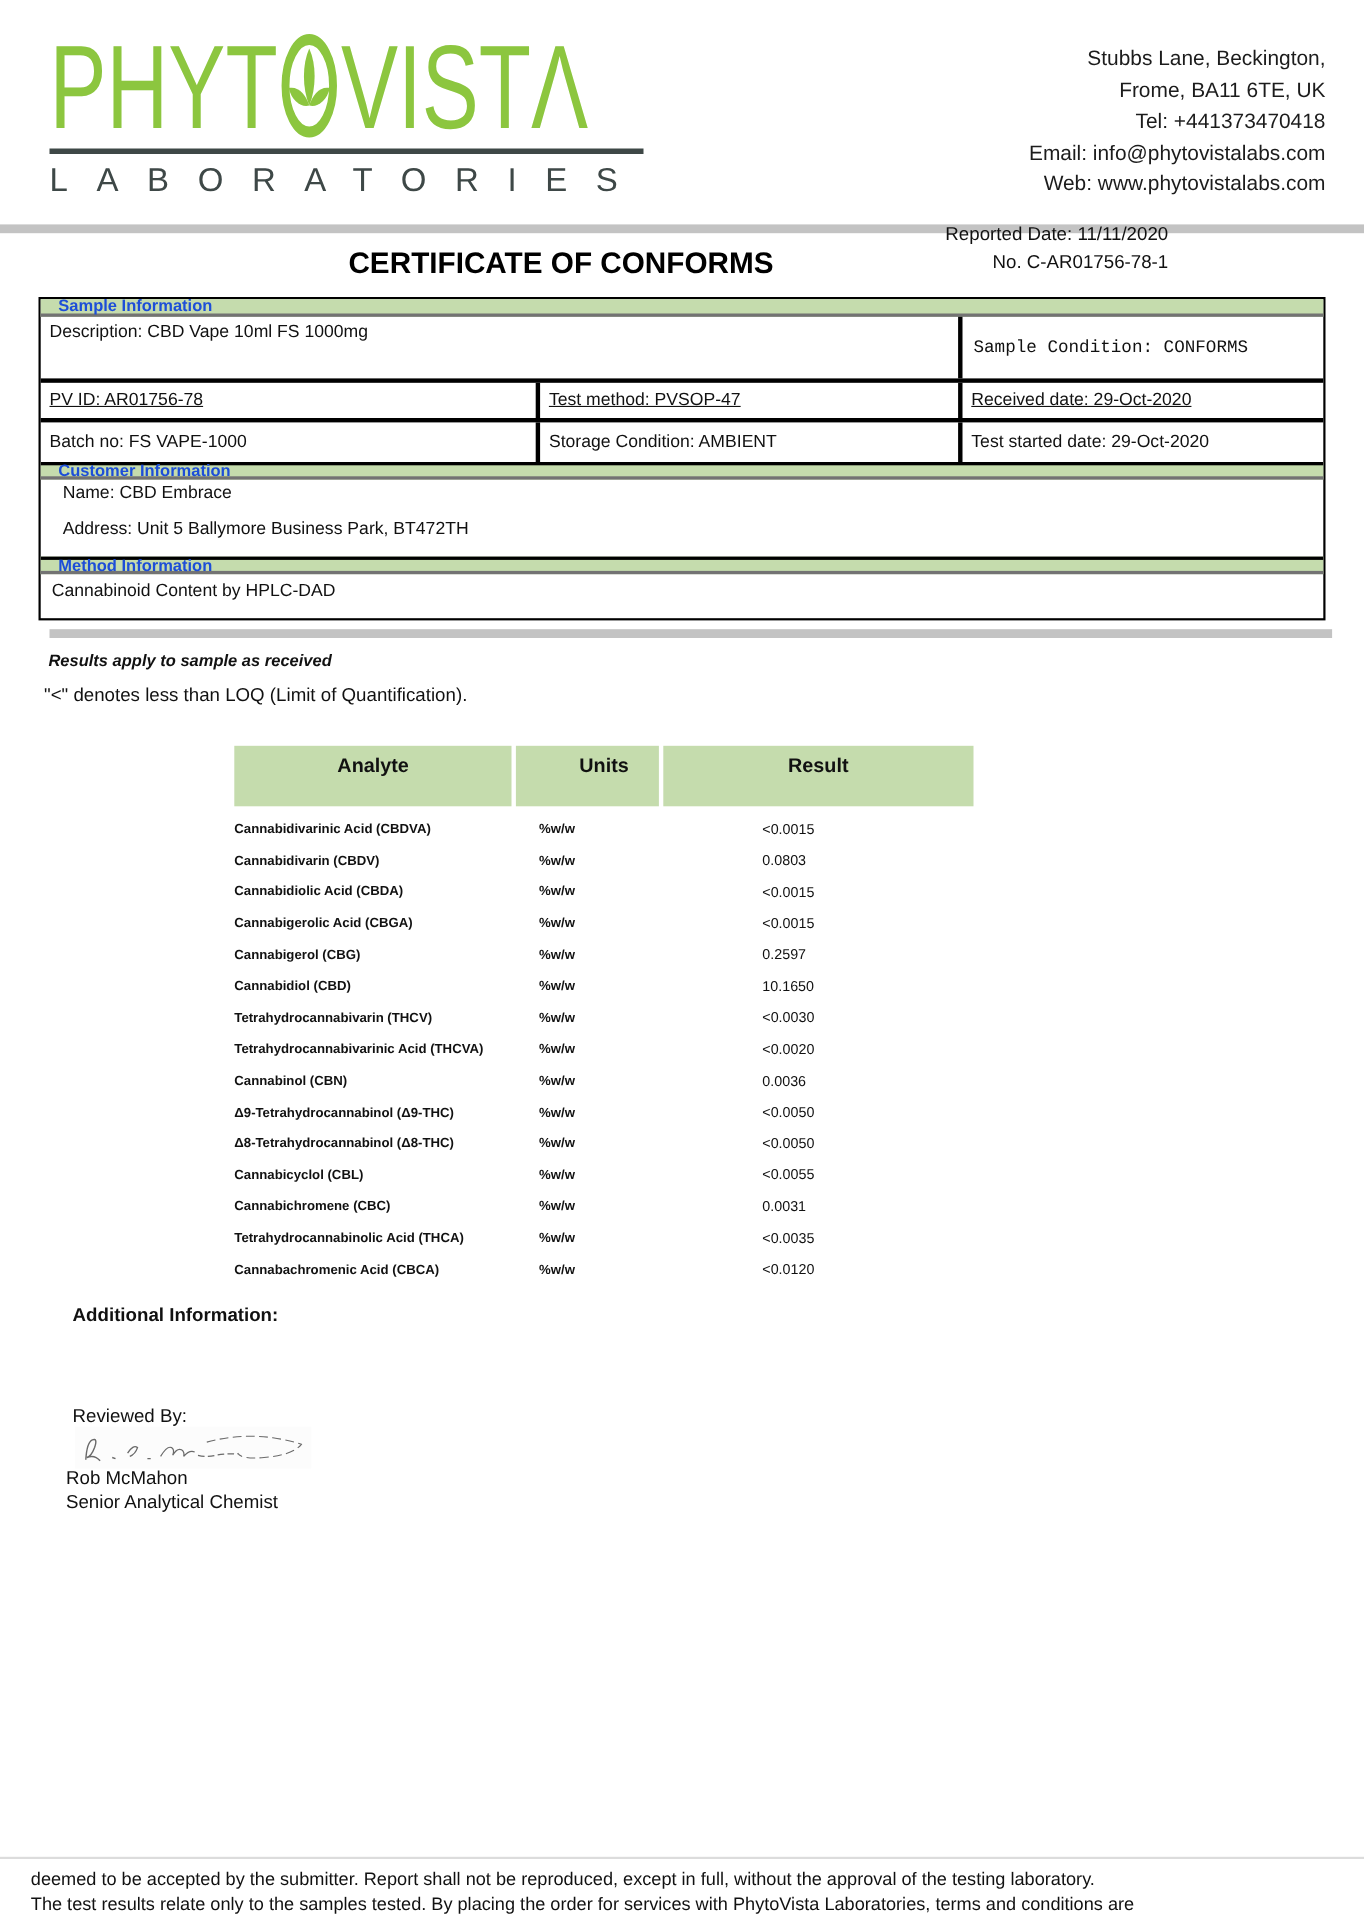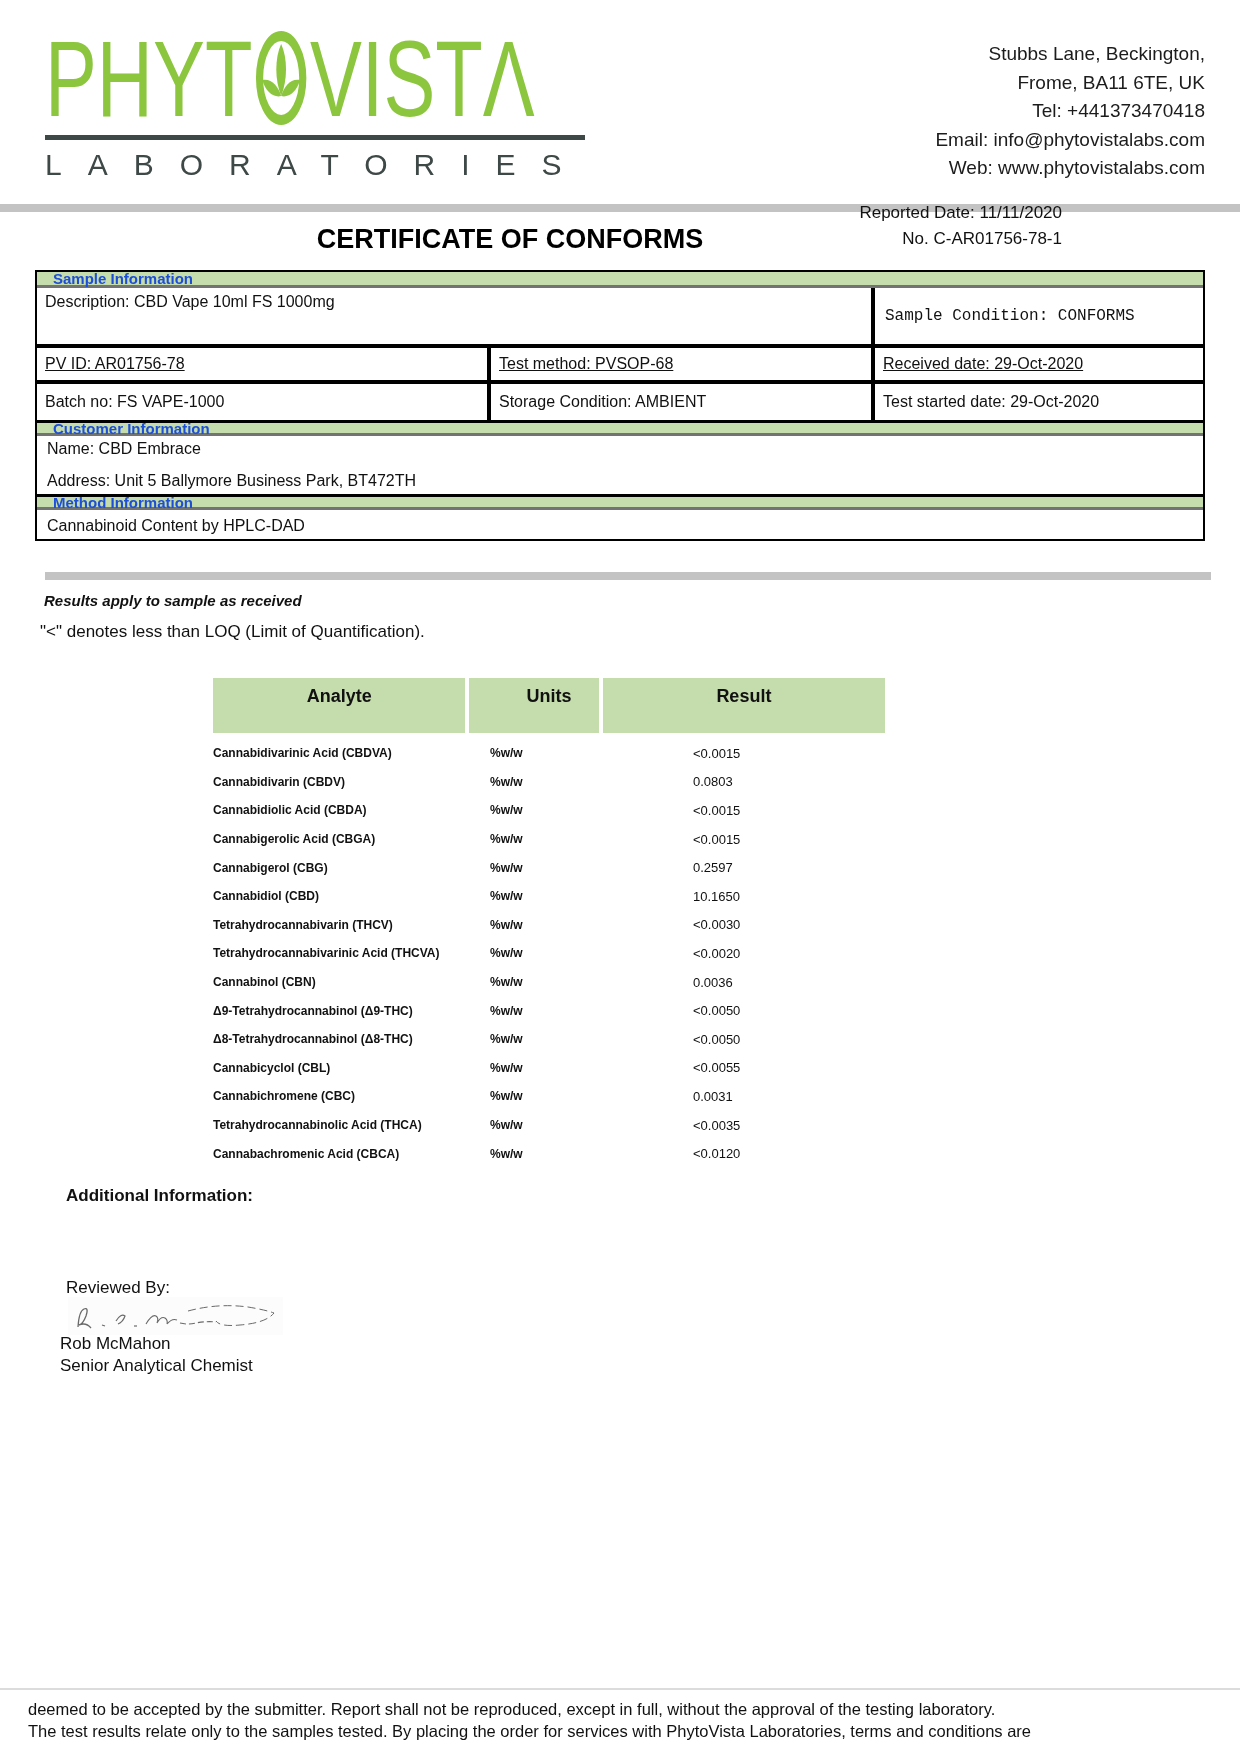--- a/index.html
+++ b/index.html
@@ -29,23 +29,23 @@
   .sec-bar.mid { border-top:3px solid #000; }
   .desc-row { display:flex; height:60px; border-bottom:4px solid #000; }
   .desc-cell { width:838px; border-right:4px solid #000; padding:5px 8px; font-size:16px; }
   .cond-cell { flex:1; display:flex; align-items:center; padding-left:10px; font-size:16px;font-family:Liberation Mono, monospace; }
   .grid-row { display:flex; height:36px; }
   .grid-row.rb { border-bottom:4px solid #000;text-decoration:underline; }
   .gc { display:flex; align-items:center; padding-left:8px; font-size:16px; }
   .gc1 { width:454px; border-right:4px solid #000; }
   .gc2 { width:384px; border-right:4px solid #000; }
   .gc3 { flex:1; }
-  .cust-content { height:58px; padding:4px 10px; font-size:16px; }
+  .cust-content { height:70px; padding:4px 20px; font-size:16px; }
   .cust-line2 { margin-top:14px; }
-  .method-content { height:29px; padding:7px 10px 0 10px; font-size:16px; }
+  .method-content { height:40px; padding:7px 10px 0 10px; font-size:16px; }
 
   .gray-bar-2 { position:absolute; left:45px; top:572px; width:1166px; height:8px; background:#c3c3c3; }
 
   
   .note1 { position:absolute; left:44px; top:592px; font-size:15px; font-weight:700; font-style:italic; }
   .note2 { position:absolute; left:40px; top:622px; font-size:17px; }
 
   
   .results-table { position:absolute; left:213px; top:678px; width:672px; }
   .thead { display:flex; gap:4px; }
@@ -108,21 +108,21 @@
   <div class="info-box">
     <div class="sec-bar">Sample Information</div>
 
     <div class="desc-row">
       <div class="desc-cell">Description: CBD Vape 10ml FS 1000mg</div>
       <div class="cond-cell">Sample Condition: CONFORMS</div>
     </div>
 
     <div class="grid-row rb">
       <div class="gc gc1">PV ID: AR01756-78</div>
-      <div class="gc gc2">Test method: PVSOP-68</div>
+      <div class="gc gc2">Test method: PVSOP-47</div>
       <div class="gc gc3">Received date: 29-Oct-2020</div>
     </div>
 
     <div class="grid-row">
       <div class="gc gc1">Batch no: FS VAPE-1000</div>
       <div class="gc gc2">Storage Condition: AMBIENT</div>
       <div class="gc gc3">Test started date: 29-Oct-2020</div>
     </div>
 
     <div class="sec-bar mid">Customer Information</div>

